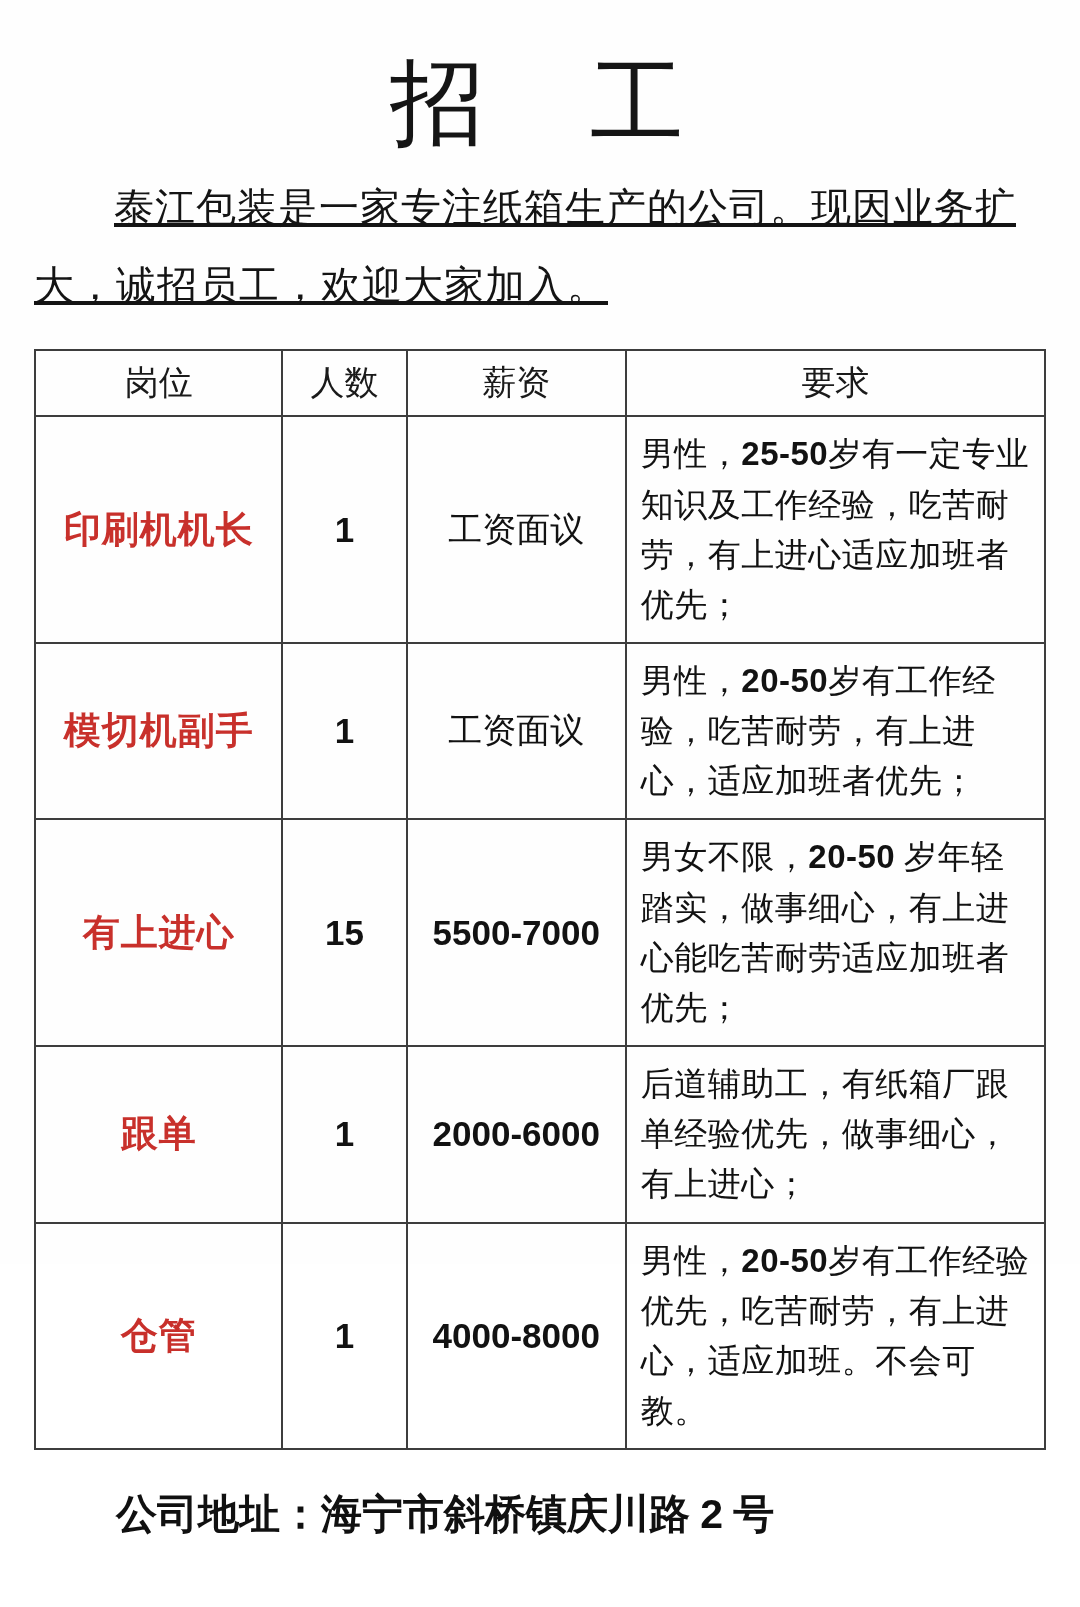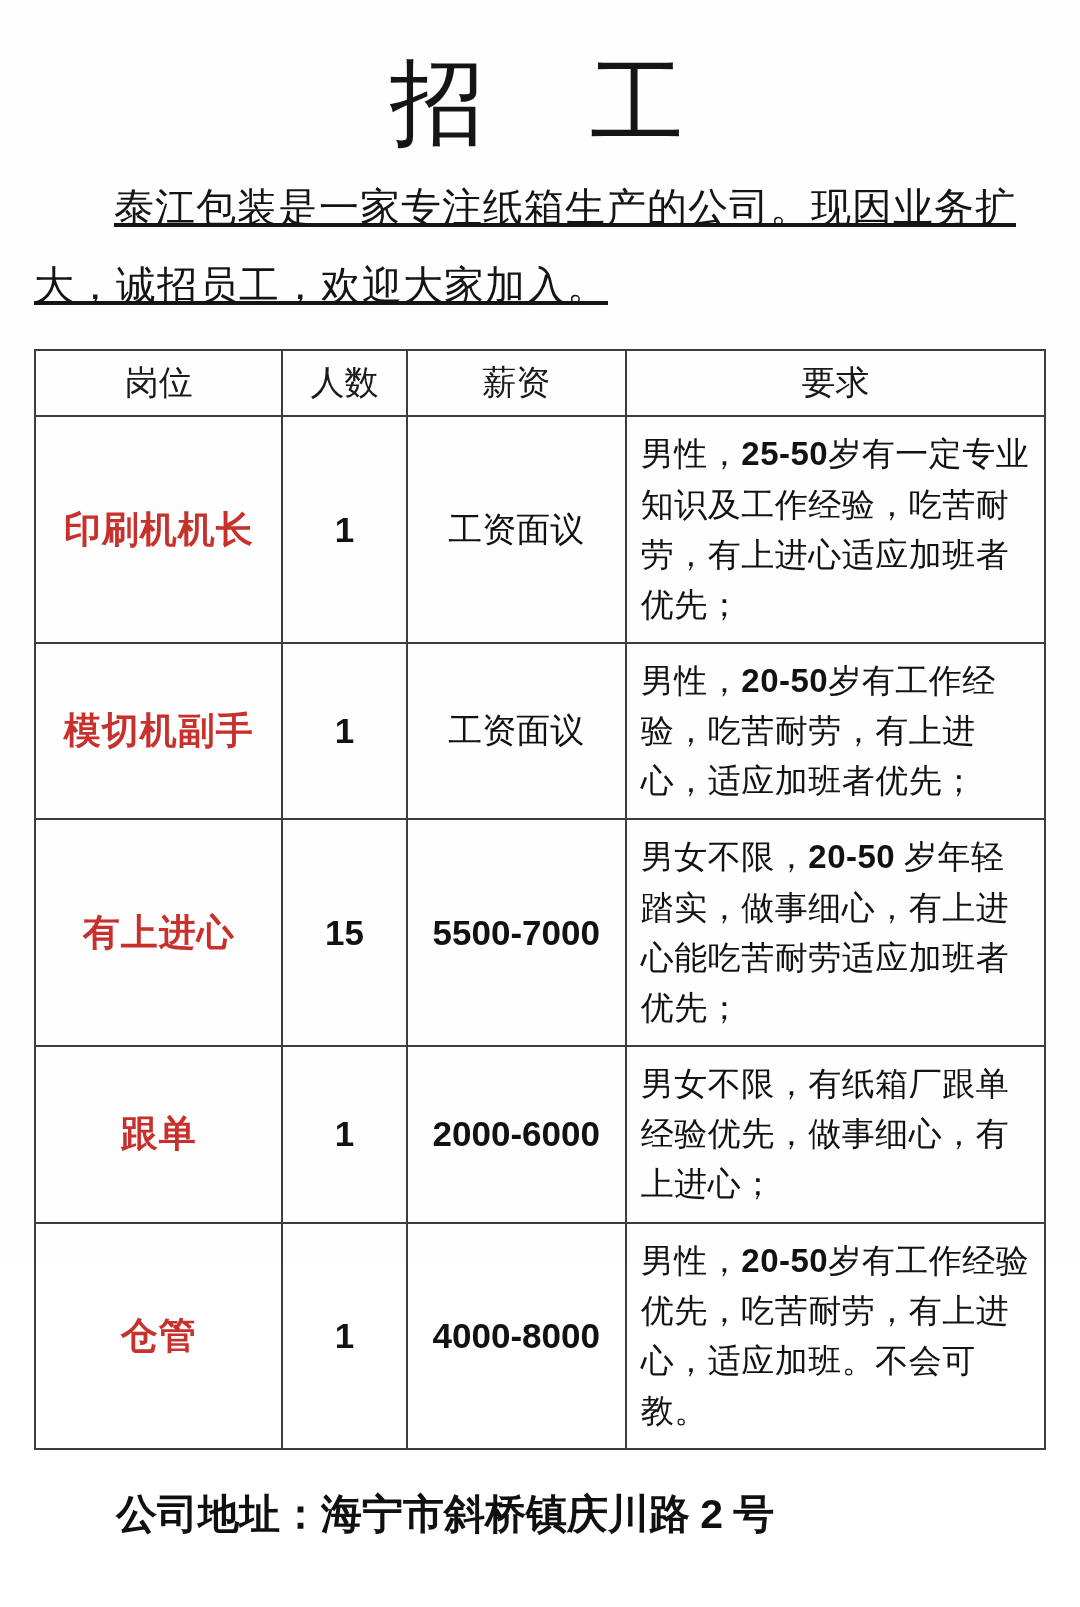--- a/index.html
+++ b/index.html
@@ -148,21 +148,21 @@
       <tr>
         <td class="pos">有上进心</td>
         <td class="cnt">15</td>
         <td class="sal"><b class="num">5500-7000</b></td>
         <td class="req">男女不限，<b class="num">20-50</b> 岁年轻踏实，做事细心，有上进心能吃苦耐劳适应加班者优先；</td>
       </tr>
       <tr>
         <td class="pos">跟单</td>
         <td class="cnt">1</td>
         <td class="sal"><b class="num">2000-6000</b></td>
-        <td class="req">男女不限，有纸箱厂跟单经验优先，做事细心，有上进心；</td>
+        <td class="req">后道辅助工，有纸箱厂跟单经验优先，做事细心，有上进心；</td>
       </tr>
       <tr>
         <td class="pos">仓管</td>
         <td class="cnt">1</td>
         <td class="sal"><b class="num">4000-8000</b></td>
         <td class="req">男性，<b class="num">20-50</b>岁有工作经验优先，吃苦耐劳，有上进心，适应加班。不会可教。</td>
       </tr>
     </tbody>
   </table>
 

